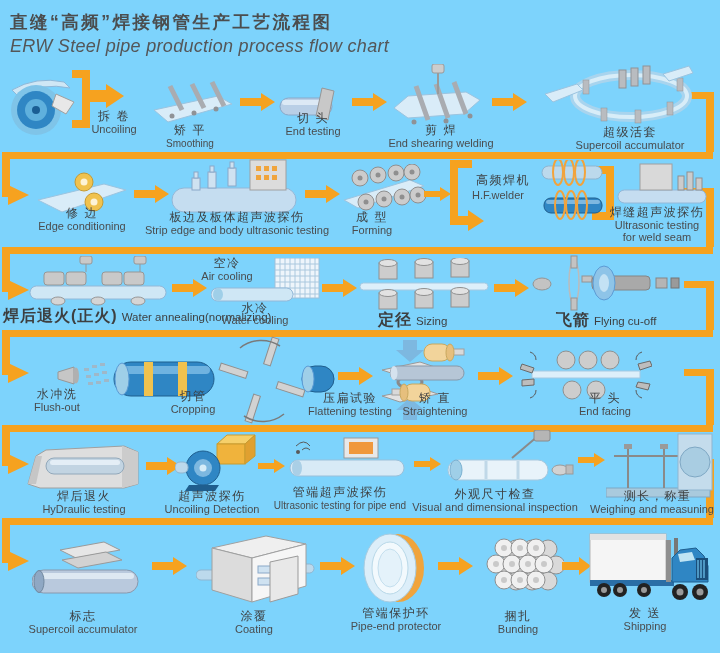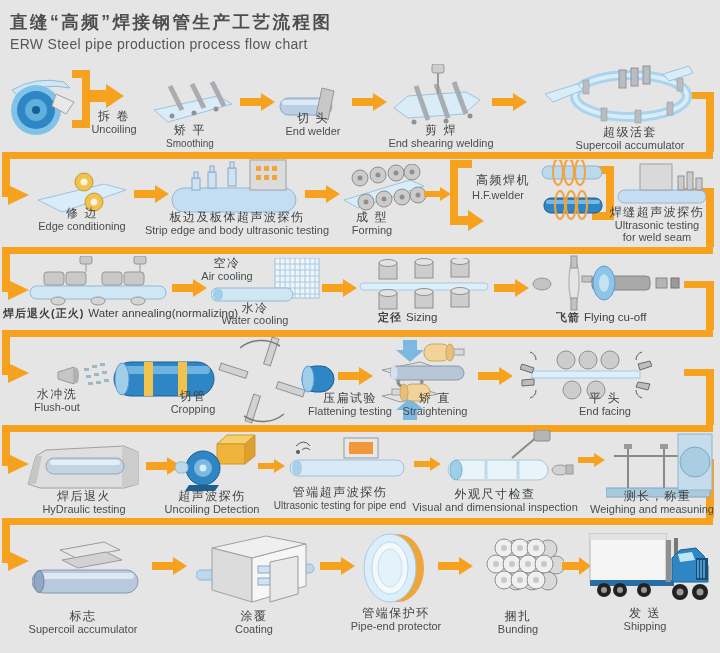--- a/index.html
+++ b/index.html
@@ -1,30 +1,30 @@
 <!DOCTYPE html>
 <html><head>
 <meta charset="utf-8">
 <style>
   * { margin:0; padding:0; box-sizing:border-box; }
   html,body { background:#ffffff; }
-  #canvas { position:relative; width:720px; height:653px; background:#e5e5e5;
+  #canvas { position:relative; width:720px; height:653px; background:#7dd3fc;
             font-family:"Liberation Sans", sans-serif; color:#3f4142; overflow:hidden; }
   .tzh { position:absolute; left:10px; top:10px; font-size:17.5px; font-weight:bold;
          letter-spacing:2.5px; color:#4b4d4e; }
-  .ten { position:absolute; left:10px; top:36px; font-size:14px; color:#545658; letter-spacing:.3px; }
+  .ten { position:absolute; left:10px; top:36px; font-size:18px; color:#545658; letter-spacing:.3px;font-style:italic; }
   .bar { position:absolute; left:2px; width:711px; height:7px; background:#F6A21F; }
   .ic  { position:absolute; line-height:0; }
   .lb  { position:absolute; text-align:center; line-height:1.15; }
   .zh  { font-size:12px; font-weight:normal; letter-spacing:1.5px; color:#3d3f40; }
   .en  { font-size:11px; color:#4a4c4e; }
   .sm  { font-size:10px; }
   .nw  { white-space:nowrap; }
   .combo { position:absolute; white-space:nowrap; font-size:11.5px; color:#3d3f40; }
-  .combo b { font-size:11px; letter-spacing:1px; margin-right:4px; }
+  .combo b { font-size:16px; letter-spacing:1px; margin-right:4px; }
   .hftxt { position:absolute; white-space:nowrap; }
 </style>
 </head>
 <body>
 
 <div id="canvas">
 
   <div class="tzh">直缝“高频”焊接钢管生产工艺流程图</div>
   <div class="ten">ERW Steel pipe production process flow chart</div>
 
@@ -142,21 +142,21 @@
       </svg></div>
 
   <div class="ic" style="left:278px;top:86px">
     <svg width="70" height="36">
         <rect x="2" y="12" width="52" height="17" rx="8.5" fill="#b9cfe6" stroke="#8aa8c8"></rect>
         <rect x="4" y="14" width="48" height="5" rx="2.5" fill="#dce9f5"></rect>
         <path d="M44 2 L56 5 L50 34 L38 30 Z" fill="#c8c8c8" stroke="#979797"></path>
       </svg>
   </div>
   <div class="lb zh" style="left:263px;top:112px;width:100px">切 头</div>
-  <div class="lb en" style="left:263px;top:125px;width:100px">End welder</div>
+  <div class="lb en" style="left:263px;top:125px;width:100px">End testing</div>
 
   <div class="ic" style="left:352px;top:92px"><svg width="36" height="20">
         <polygon points="0,6 21,6 21,1 35,10 21,19 21,14 0,14" fill="#F6A21F"></polygon>
       </svg></div>
 
   <div class="ic" style="left:390px;top:64px">
     <svg width="94" height="74">
         <path d="M4 44 L18 32 L76 28 L90 36 L74 50 L18 54 Z" fill="#d9ecf8" stroke="#9bc4e0"></path>
         <g stroke="#a9acb1" stroke-width="5">
           <path d="M26 22 L38 56"></path>

